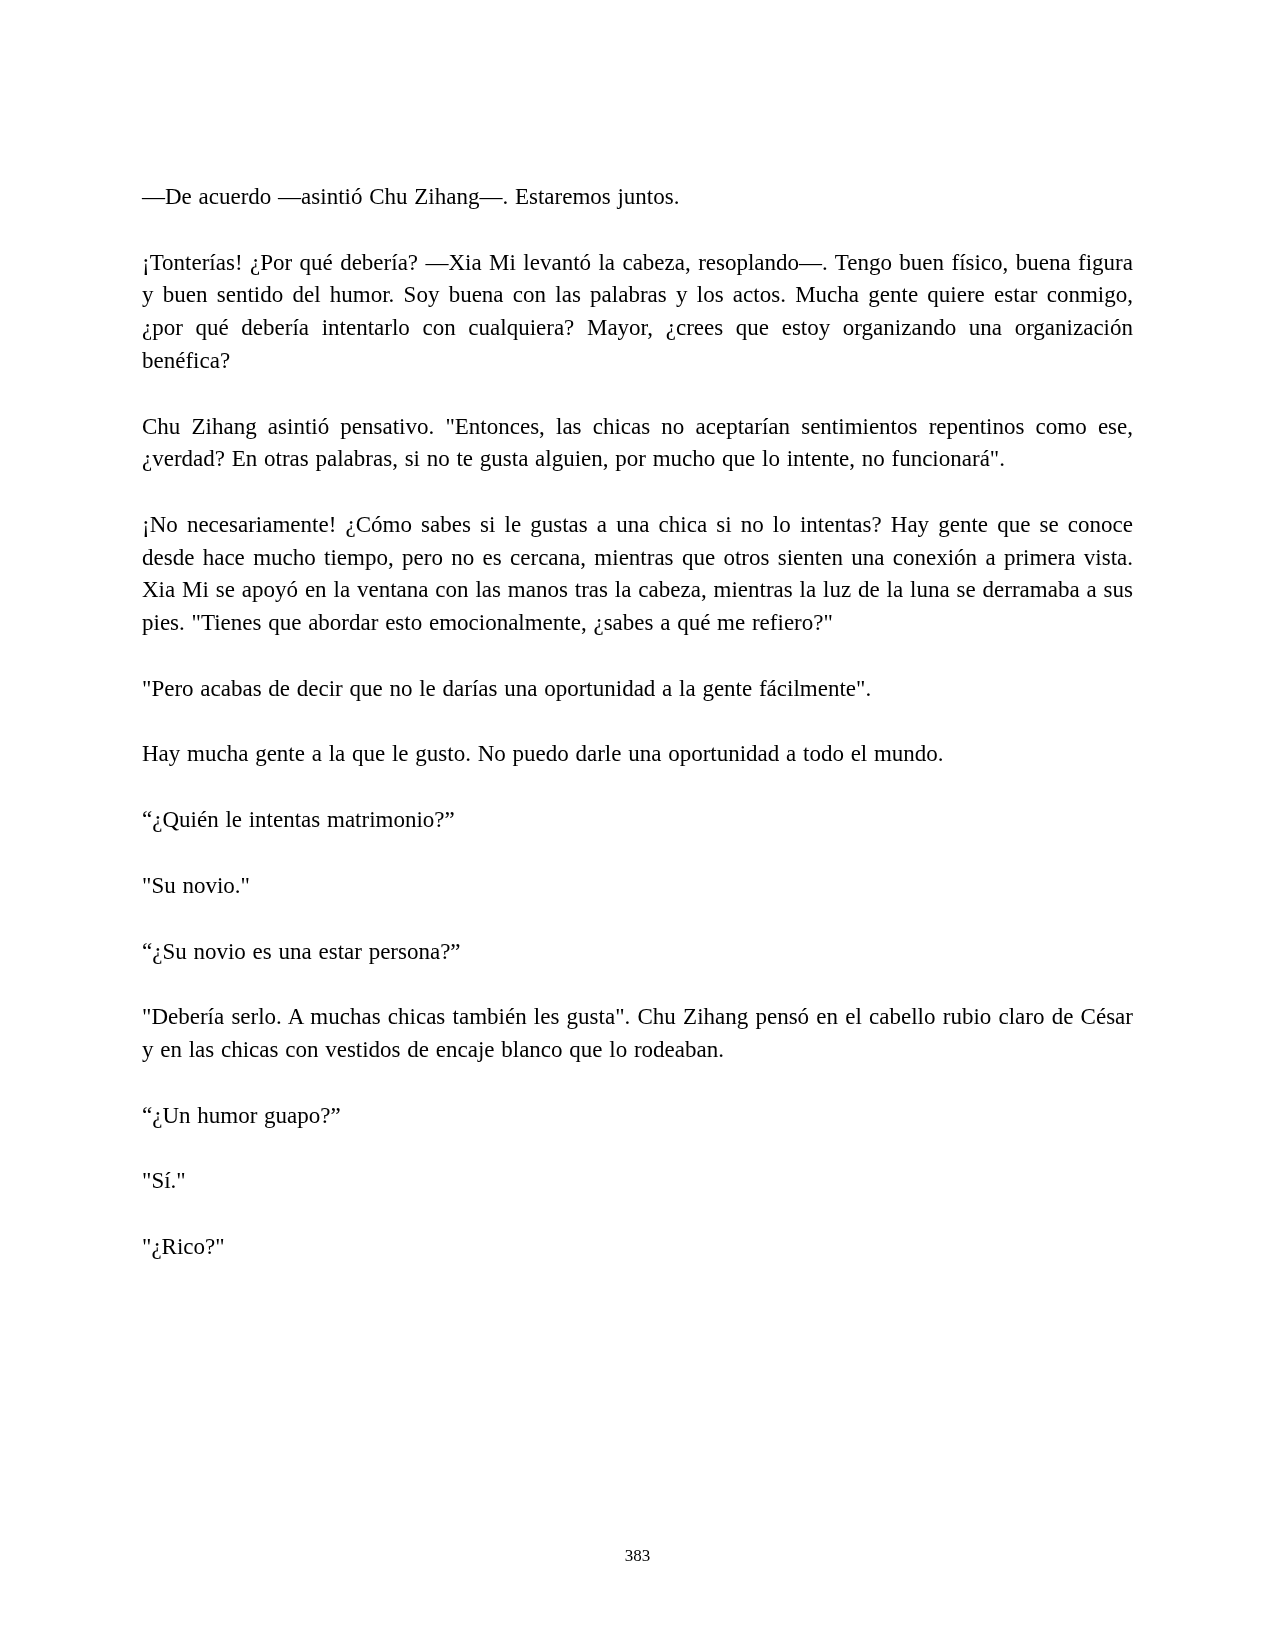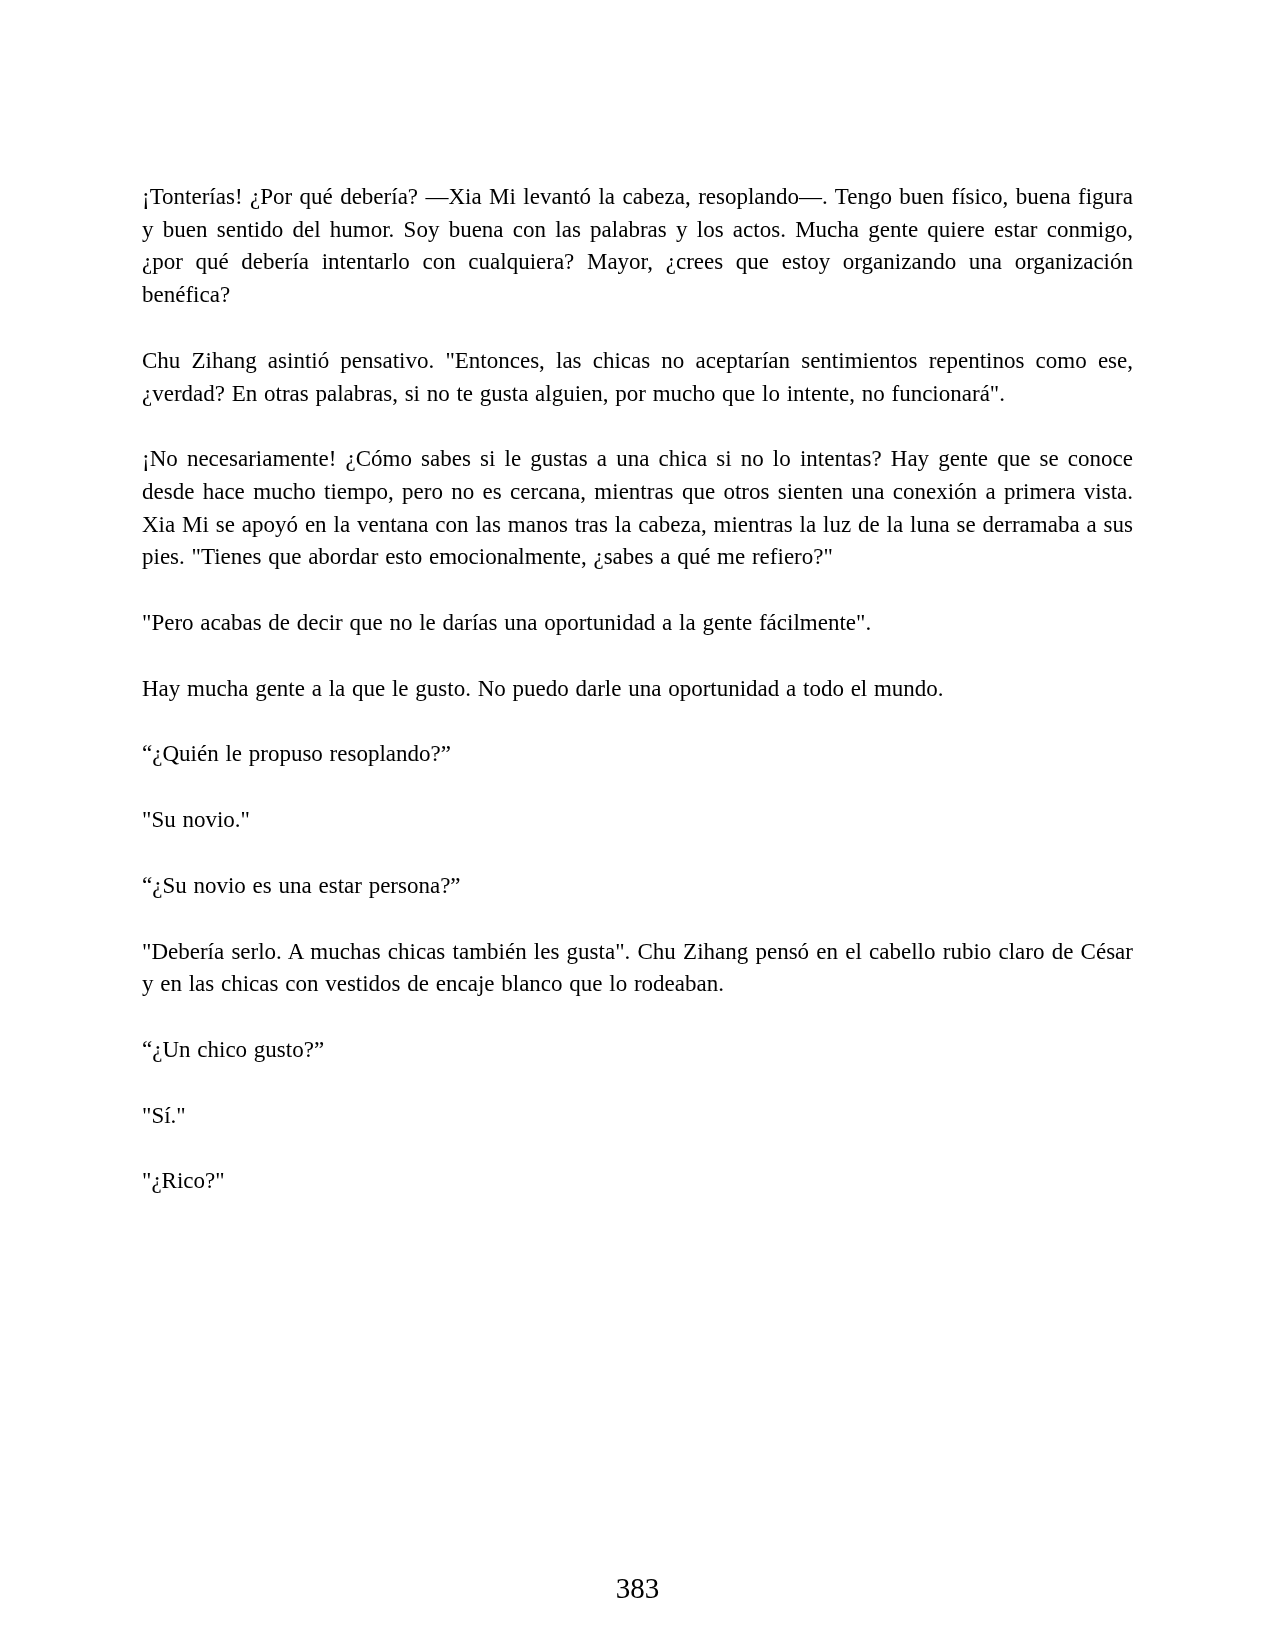--- a/index.html
+++ b/index.html
@@ -30,37 +30,37 @@
     line-height: 32.7px;
     text-align: justify;
     word-spacing: 1px;
   }
   .page-number {
     position: absolute;
     top: 1540px;
     left: 0;
     width: 100%;
     text-align: center;
-    font-size: 29px;
+    font-size: 17px;
     line-height: 32px;
-    margin-top: 32px;
   }
 </style>
 </head>
 <body>
 
 <div class="page">
   <div class="content">
+    <p>—De acuerdo —asintió Chu Zihang—. Estaremos juntos.</p>
     <p>¡Tonterías! ¿Por qué debería? —Xia Mi levantó la cabeza, resoplando—. Tengo buen físico, buena figura y buen sentido del humor. Soy buena con las palabras y los actos. Mucha gente quiere estar conmigo, ¿por qué debería intentarlo con cualquiera? Mayor, ¿crees que estoy organizando una organización benéfica?</p>
     <p>Chu Zihang asintió pensativo. "Entonces, las chicas no aceptarían sentimientos repentinos como ese, ¿verdad? En otras palabras, si no te gusta alguien, por mucho que lo intente, no funcionará".</p>
     <p>¡No necesariamente! ¿Cómo sabes si le gustas a una chica si no lo intentas? Hay gente que se conoce desde hace mucho tiempo, pero no es cercana, mientras que otros sienten una conexión a primera vista. Xia Mi se apoyó en la ventana con las manos tras la cabeza, mientras la luz de la luna se derramaba a sus pies. "Tienes que abordar esto emocionalmente, ¿sabes a qué me refiero?"</p>
     <p>"Pero acabas de decir que no le darías una oportunidad a la gente fácilmente".</p>
     <p>Hay mucha gente a la que le gusto. No puedo darle una oportunidad a todo el mundo.</p>
-    <p>“¿Quién le propuso resoplando?”</p>
+    <p>“¿Quién le intentas matrimonio?”</p>
     <p>"Su novio."</p>
     <p>“¿Su novio es una estar persona?”</p>
     <p>"Debería serlo. A muchas chicas también les gusta". Chu Zihang pensó en el cabello rubio claro de César y en las chicas con vestidos de encaje blanco que lo rodeaban.</p>
-    <p>“¿Un chico gusto?”</p>
+    <p>“¿Un humor guapo?”</p>
     <p>"Sí."</p>
     <p>"¿Rico?"</p>
   </div>
   <div class="page-number">383</div>
 </div>
 
 </body></html>

